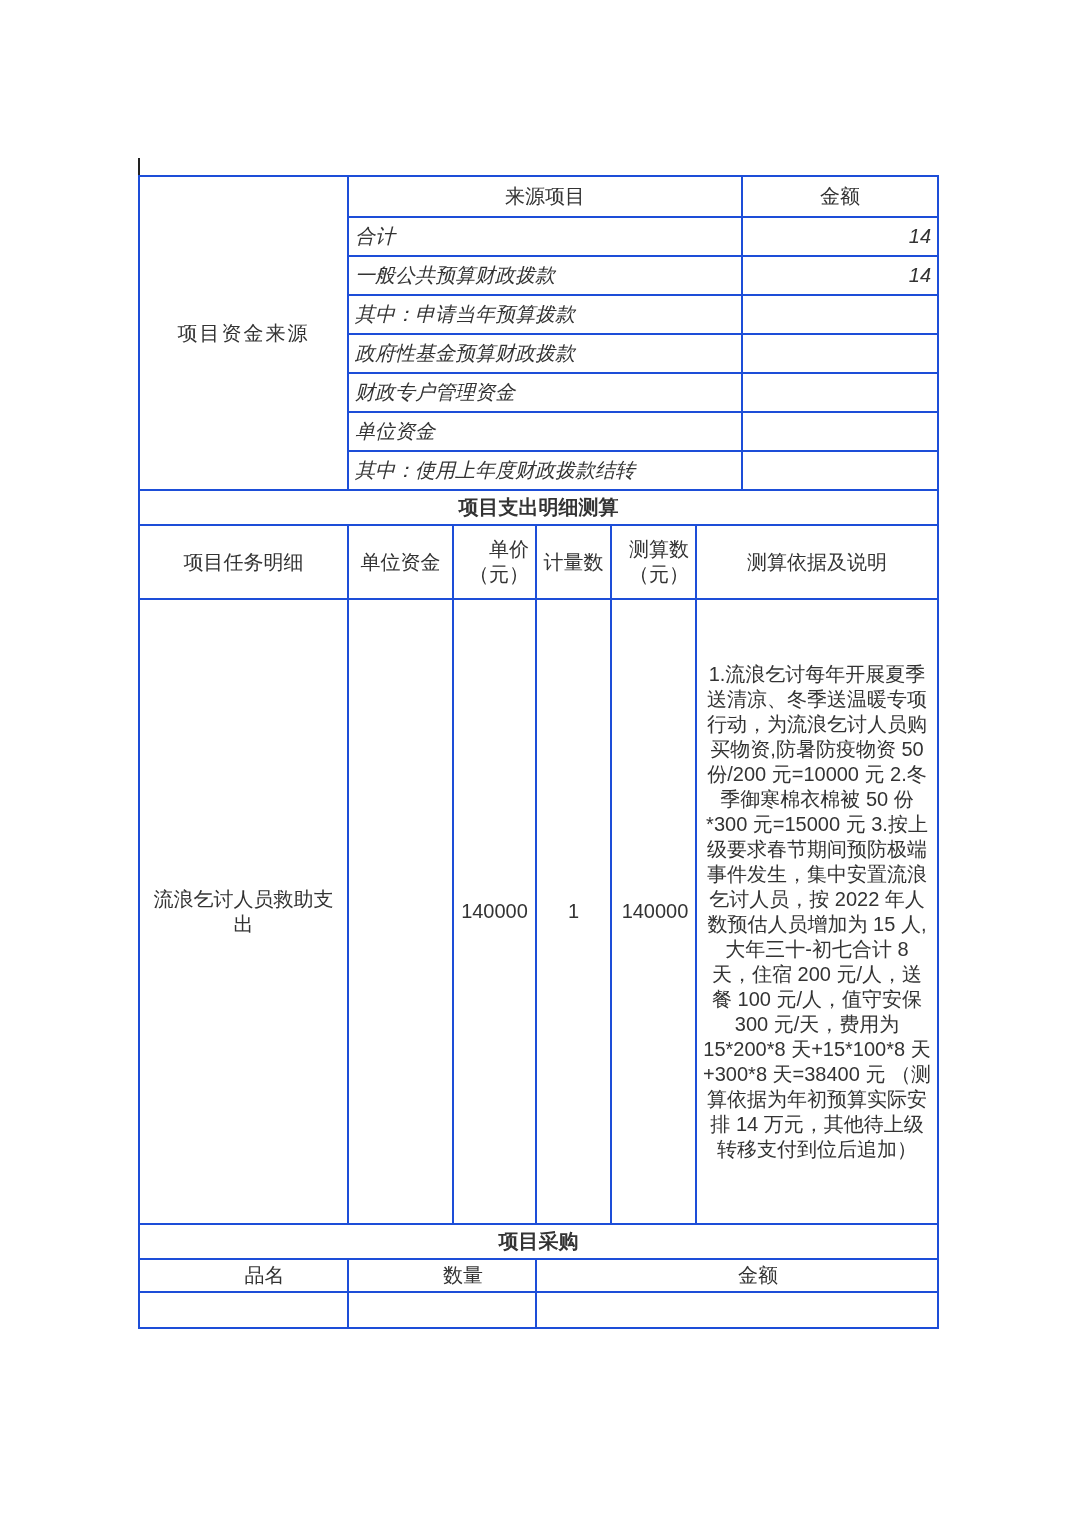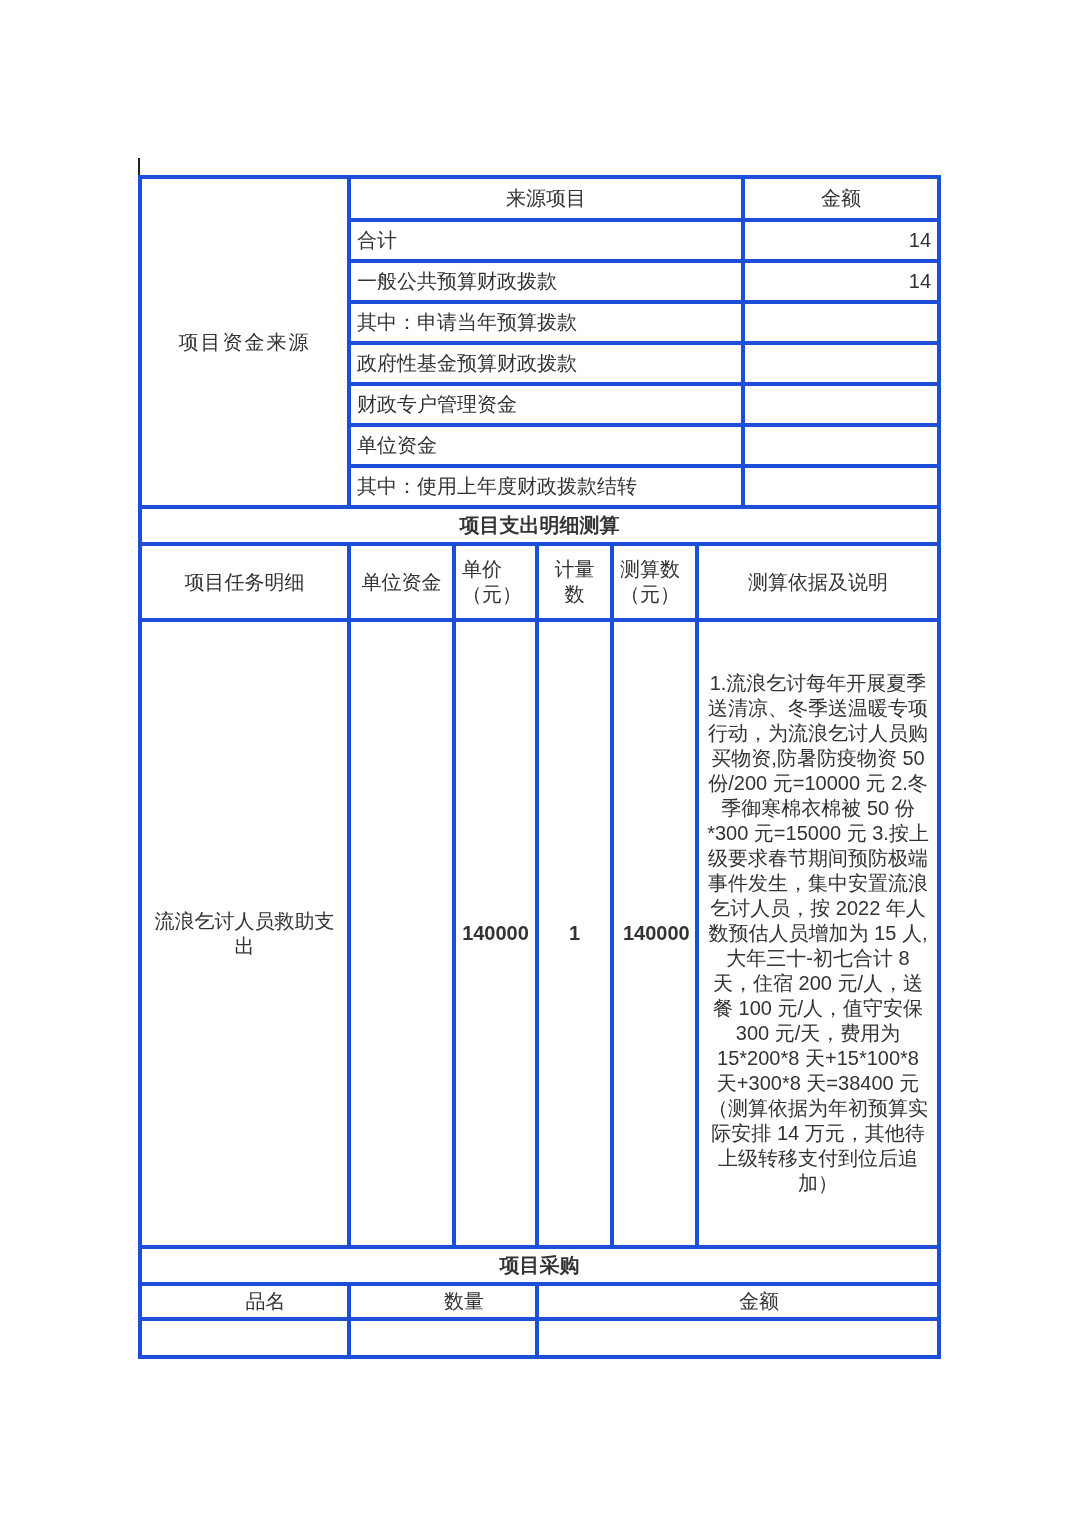--- a/index.html
+++ b/index.html
@@ -16,31 +16,31 @@
   }
   .doc-table {
     position: absolute;
     left: 138px;
     top: 175px;
     border-collapse: collapse;
     table-layout: fixed;
     width: 799px;
   }
   .doc-table td {
-    border: 4px solid #1d4ed8;
+    border: 2px solid #1d4ed8;
     font-size: 20px;
     line-height: 1.25;
     padding: 0 6px;
     overflow: hidden;
     vertical-align: middle;
     background: #ffffff;
   }
   
   tr.a-header td { height: 39px; }
-  tr.a-row td    { height: 37px; }
+  tr.a-row td    { height: 37px; font-style: italic; }
   tr.band td     { height: 33px; }
   tr.b-header td { height: 72px; }
   tr.b-data td   { height: 623px; text-align: center; }
   tr.c-header td { height: 31px; padding-left: 48px; }
   tr.c-empty td  { height: 34px; }
 
   .cell-center { text-align: center; }
   .cell-left   { text-align: left; }
   .cell-right  { text-align: right; padding-right: 7px; }
 
@@ -50,26 +50,25 @@
   }
   .indent-1 { padding-left: 32px; margin-left: 44px; }
 
   .band-title {
     text-align: center;
     font-weight: bold;
     font-size: 21px;
   }
   .two-line {
     white-space: pre-line;
-    text-align: left;
+    text-align: right;
   }
   .num-cell {
     text-align: left;
     padding-left: 5px;
-    font-weight: bold;
   }
   .basis-cell {
     vertical-align: top;
     text-align: left;
     font-size: 19px;
     line-height: 31px;
     padding: 3px 4px 3px 5px;
   }
   .task-cell {
     vertical-align: middle;

